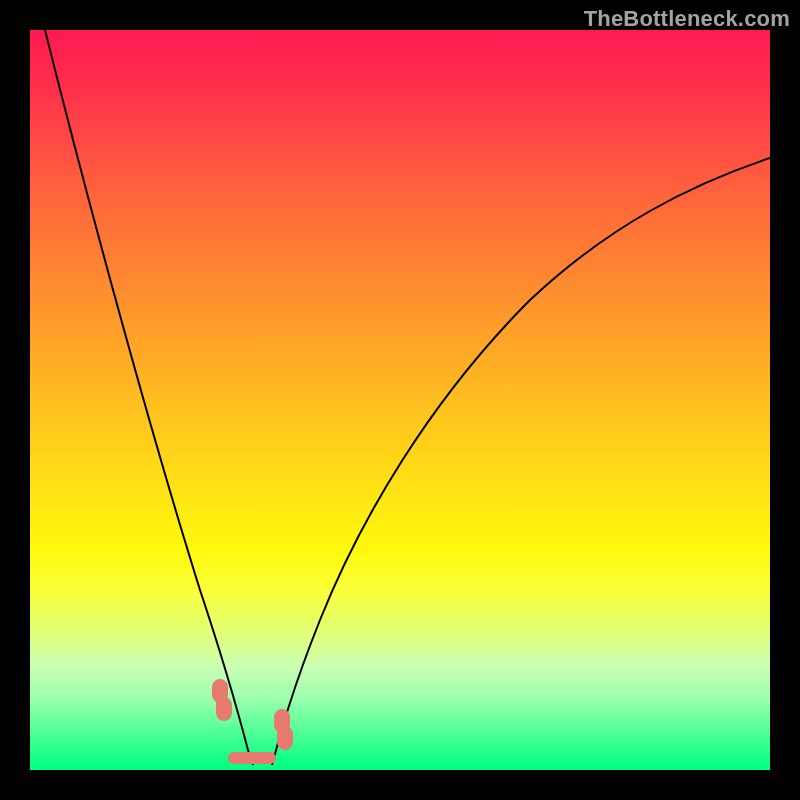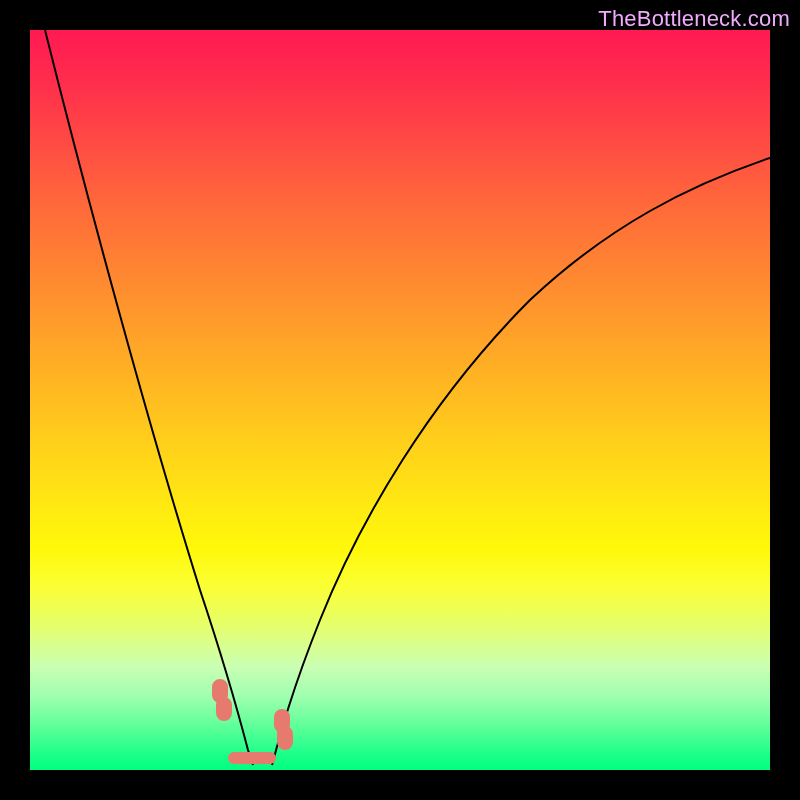--- a/index.html
+++ b/index.html
@@ -33,23 +33,23 @@
       #a0ffb0 90%,
       #60ff9a 94%,
       #1aff88 98%,
       #00ff80 100%
     );
   }
   .watermark {
     position: absolute;
     top: 6px;
     right: 10px;
-    color: #f0abfc;
+    color: #a3a3a3;
     font-size: 22px;
-    font-weight: 400;
+    font-weight: 700;
     letter-spacing: 0.2px;
     z-index: 3;
   }
   svg.curves {
     position: absolute;
     left: 0;
     top: 0;
     width: 740px;
     height: 740px;
     z-index: 2;

